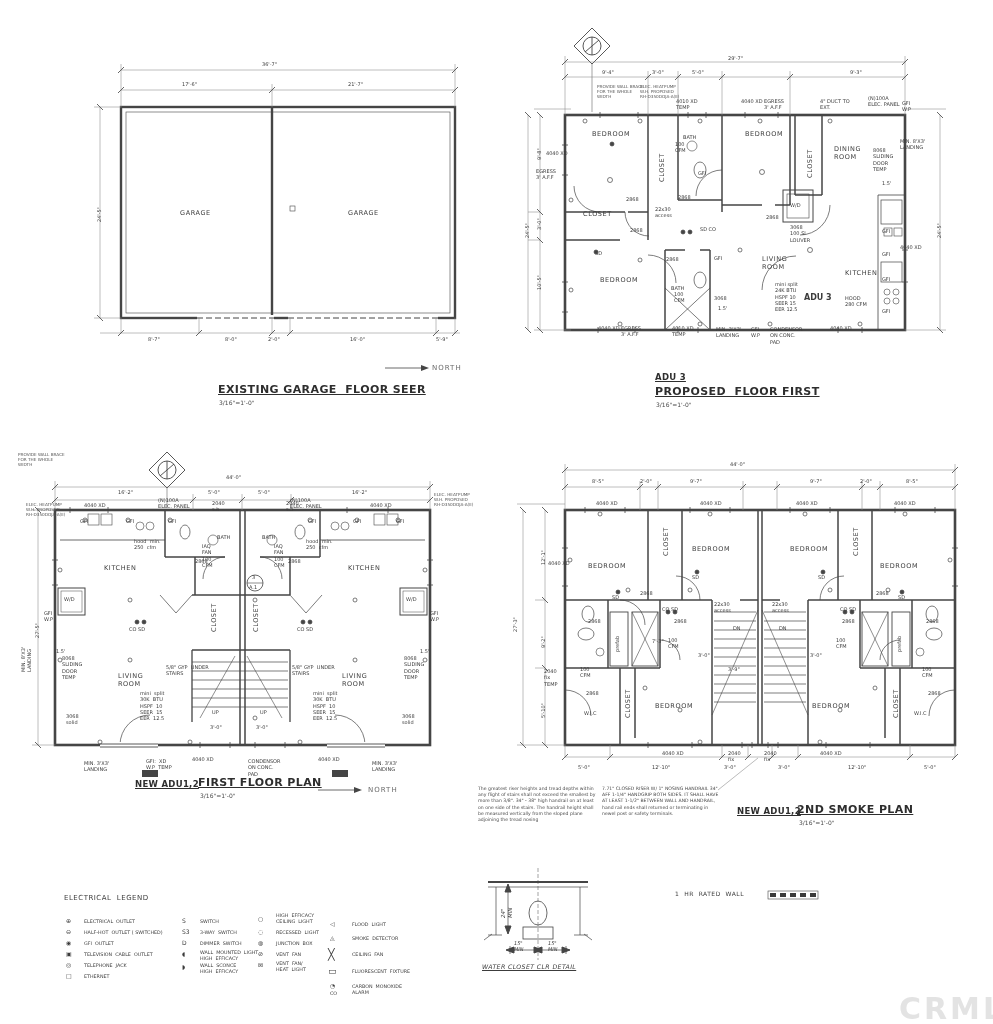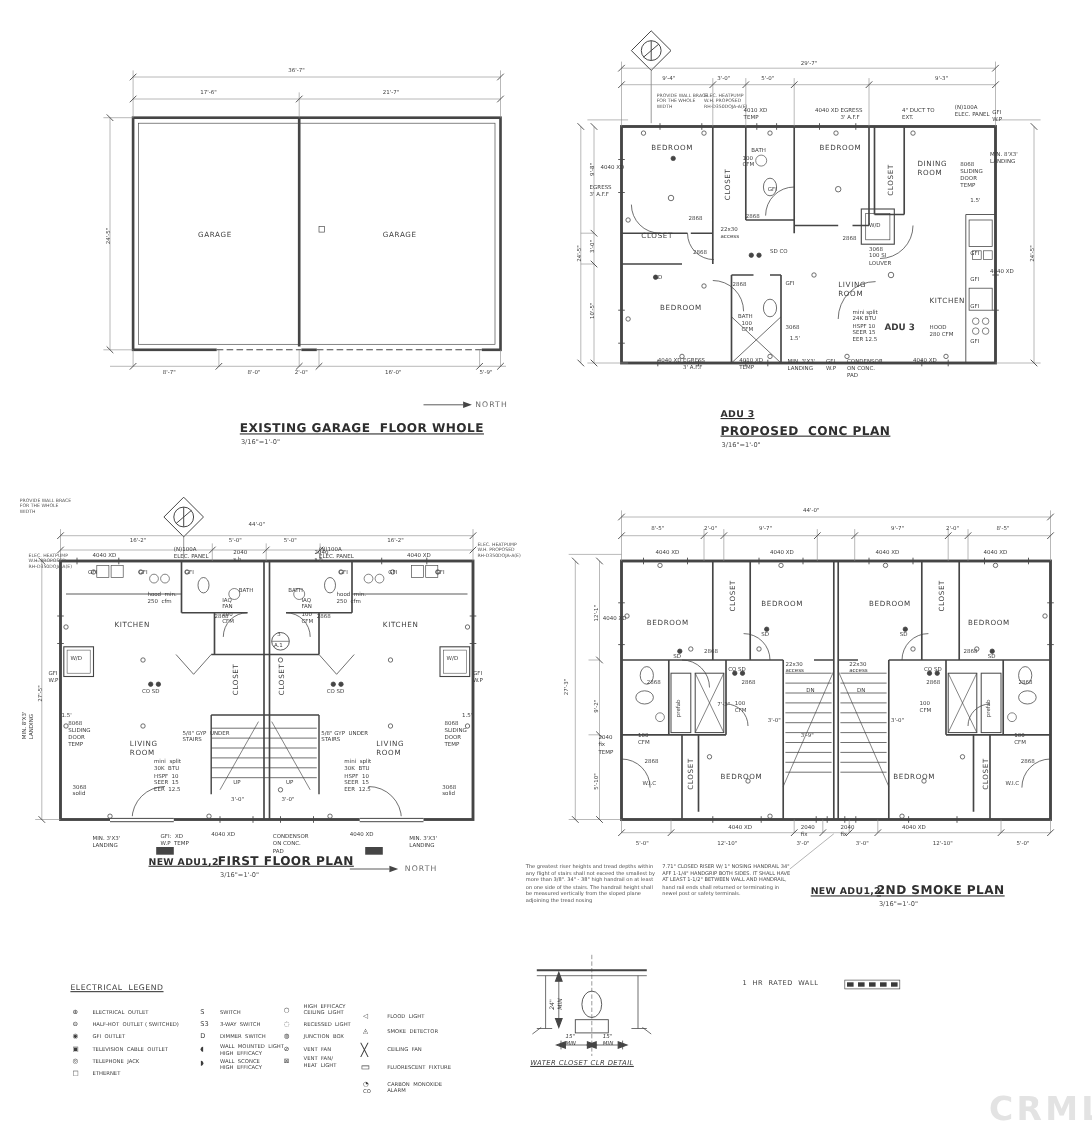--- a/index.html
+++ b/index.html
@@ -271,21 +271,21 @@
 <span class="lb" style="left:348px;top:81px;">21'-7"</span>
 <span class="lb rot" style="left:96px;top:222px;">24'-5"</span>
 <span class="lb" style="left:148px;top:336px;">8'-7"</span>
 <span class="lb" style="left:225px;top:336px;">8'-0"</span>
 <span class="lb" style="left:268px;top:336px;">2'-0"</span>
 <span class="lb" style="left:350px;top:336px;">16'-0"</span>
 <span class="lb" style="left:436px;top:336px;">5'-9"</span>
 <span class="lb6" style="left:180px;top:209px;">GARAGE</span>
 <span class="lb6" style="left:348px;top:209px;">GARAGE</span>
 <span class="lb" style="left:432px;top:364px;font-size:7px;letter-spacing:1px;color:#6a6a6a;">NORTH</span>
-<div class="title" style="left:218px;top:383px;">EXISTING GARAGE  FLOOR WHOLE</div>
+<div class="title" style="left:218px;top:383px;">EXISTING GARAGE  FLOOR SEER</div>
 <span class="scale" style="left:219px;top:399px;">3/16"=1'-0"</span>
 
 <span class="lb lbc" style="left:728px;top:55px;">29'-7"</span>
 <span class="lb" style="left:602px;top:69px;">9'-4"</span>
 <span class="lb" style="left:652px;top:69px;">3'-0"</span>
 <span class="lb" style="left:692px;top:69px;">5'-0"</span>
 <span class="lb" style="left:850px;top:69px;">9'-3"</span>
 <span class="tiny" style="left:597px;top:84px;">PROVIDE WALL BRACE
 FOR THE WHOLE
 WIDTH</span>
@@ -372,21 +372,21 @@
 TEMP</span>
 <span class="lb" style="left:716px;top:326px;">MIN. 3'X3'
 LANDING</span>
 <span class="lb" style="left:751px;top:326px;">GFI
 W.P</span>
 <span class="lb" style="left:770px;top:326px;">CONDENSOR
 ON CONC.
 PAD</span>
 <span class="lb" style="left:830px;top:325px;">4040 XD</span>
 <div class="title2" style="left:655px;top:372px;">ADU 3</div>
-<div class="title" style="left:655px;top:385px;">PROPOSED  CONC PLAN</div>
+<div class="title" style="left:655px;top:385px;">PROPOSED  FLOOR FIRST</div>
 <span class="scale" style="left:656px;top:401px;">3/16"=1'-0"</span>
 
 <span class="tiny" style="left:18px;top:452px;">PROVIDE WALL BRACE
 FOR THE WHOLE
 WIDTH</span>
 <span class="tiny" style="left:26px;top:502px;">ELEC. HEATPUMP
 W.H. PROPOSED
 RH-D350DOJA-A(E)</span>
 <span class="tiny" style="left:434px;top:492px;">ELEC. HEATPUMP
 W.H. PROPOSED
@@ -573,21 +573,21 @@
 <span class="lb" style="left:724px;top:764px;">3'-0"</span>
 <span class="lb" style="left:778px;top:764px;">3'-0"</span>
 <span class="lb" style="left:848px;top:764px;">12'-10"</span>
 <span class="lb" style="left:924px;top:764px;">5'-0"</span>
 <div class="note" style="left:478px;top:786px;">The greatest riser heights and tread depths within any flight of stairs shall not exceed the smallest by more than 3/8". 34" - 38" high handrail on at least on one side of the stairs. The handrail height shall be measured vertically from the sloped plane adjoining the tread nosing</div>
 <div class="note" style="left:602px;top:786px;">7.71"  CLOSED  RISER  W/  1"  NOSING HANDRAIL  34"  AFF  1-1/4"  HANDGRIP BOTH  SIDES.  IT  SHALL  HAVE  AT  LEAST 1-1/2"  BETWEEN  WALL  AND  HANDRAIL, hand rail ends shall returned or terminating in newel post or safety terminals.</div>
 <div class="title2" style="left:737px;top:806px;">NEW ADU1,2</div>
 <div class="title" style="left:797px;top:803px;">2ND SMOKE PLAN</div>
 <span class="scale" style="left:799px;top:819px;">3/16"=1'-0"</span>
 
-<div class="lb" style="left:64px;top:894px;font-size:7px;letter-spacing:.5px;text-decoration:underline;">ELECTRICAL  LEGEND</div>
+<div class="lb" style="left:64px;top:894px;font-size:7px;letter-spacing:.5px;">ELECTRICAL  LEGEND</div>
 <span class="legend-icon" style="left:66px;top:917px;">⊕</span>
 <span class="legend-item" style="left:84px;top:919px;">ELECTRICAL  OUTLET</span>
 <span class="legend-icon" style="left:66px;top:928px;">⊖</span>
 <span class="legend-item" style="left:84px;top:930px;">HALF-HOT  OUTLET ( SWITCHED)</span>
 <span class="legend-icon" style="left:66px;top:939px;">◉</span>
 <span class="legend-item" style="left:84px;top:941px;">GFI  OUTLET</span>
 <span class="legend-icon" style="left:66px;top:950px;">▣</span>
 <span class="legend-item" style="left:84px;top:952px;">TELEVISION  CABLE  OUTLET</span>
 <span class="legend-icon" style="left:66px;top:961px;">◎</span>
 <span class="legend-item" style="left:84px;top:963px;">TELEPHONE  JACK</span>

